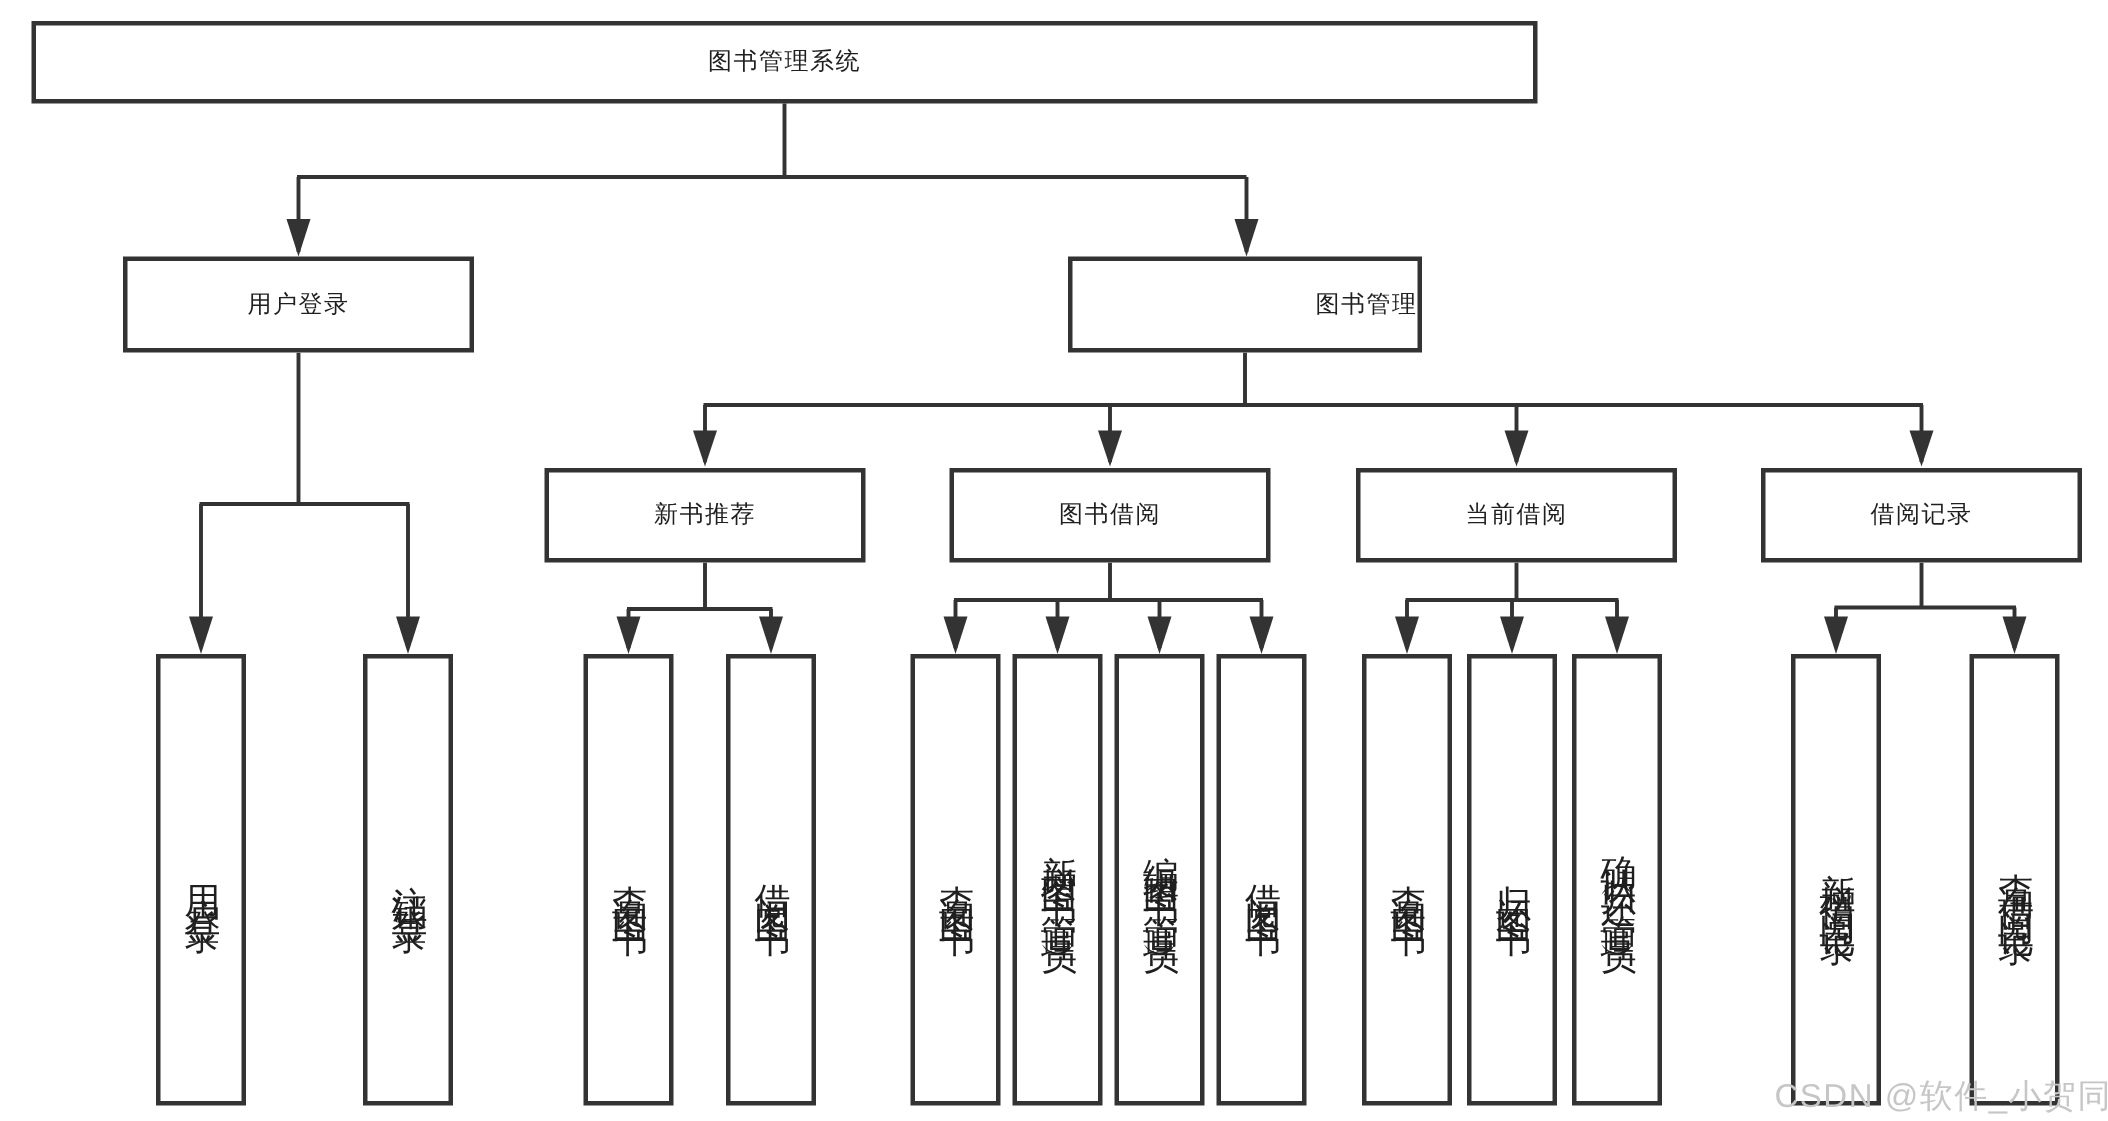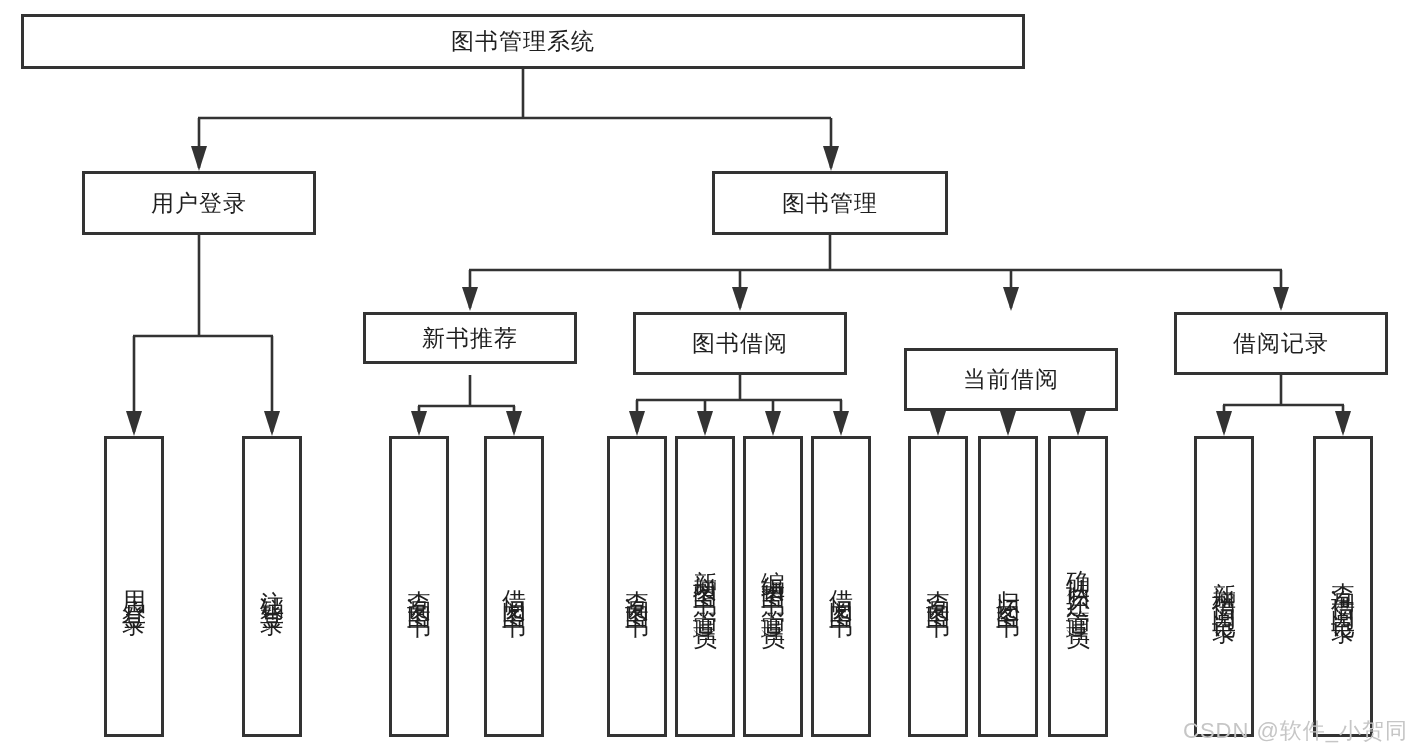--- a/index.html
+++ b/index.html
@@ -13,21 +13,21 @@
   .wires{position:absolute;left:0;top:0;z-index:1;}
   .node{
     position:absolute;
     box-sizing:border-box;
     background:#ffffff;
     border:3px solid #333333;
     display:flex;align-items:center;justify-content:center;
     color:#1f1f1f;
     z-index:2;
   }
-  .hbox{font-size:23px;letter-spacing:1px;}
+  .hbox{font-size:16px;letter-spacing:1px;}
   .vbox{width:60px;height:301px;top:436px;}
   .vtext{
     writing-mode:vertical-rl;
     text-orientation:mixed;
     font-size:24px;
     letter-spacing:8px;
     line-height:1;
     color:#1f1f1f;
   }
   .watermark{
@@ -85,31 +85,31 @@
     </g>
   </svg>
 
   <div class="node hbox" style="left:21px;top:14px;width:1004px;height:55px;">
     <span>图书管理系统</span>
   </div>
 
   <div class="node hbox" style="left:82px;top:171px;width:234px;height:64px;">
     <span>用户登录</span>
   </div>
-  <div class="node hbox" style="left:712px;top:171px;width:236px;height:64px;">
+  <div class="node hbox" style="left:712px;top:171px;width:236px;height:64px;justify-content:flex-end;">
     <span>图书管理</span>
   </div>
 
-  <div class="node hbox" style="left:363px;top:312px;width:214px;height:52px;">
+  <div class="node hbox" style="left:363px;top:312px;width:214px;height:63px;">
     <span>新书推荐</span>
   </div>
   <div class="node hbox" style="left:633px;top:312px;width:214px;height:63px;justify-content:center;">
     <span>图书借阅</span>
   </div>
-  <div class="node hbox" style="left:904px;top:312px;width:214px;height:63px;margin-top:36px;">
+  <div class="node hbox" style="left:904px;top:312px;width:214px;height:63px;">
     <span>当前借阅</span>
   </div>
   <div class="node hbox" style="left:1174px;top:312px;width:214px;height:63px;">
     <span>借阅记录</span>
   </div>
 
   <div class="node vbox" style="left:104px;">
     <span class="vtext">用户登录</span>
   </div>
   <div class="node vbox" style="left:242px;">

